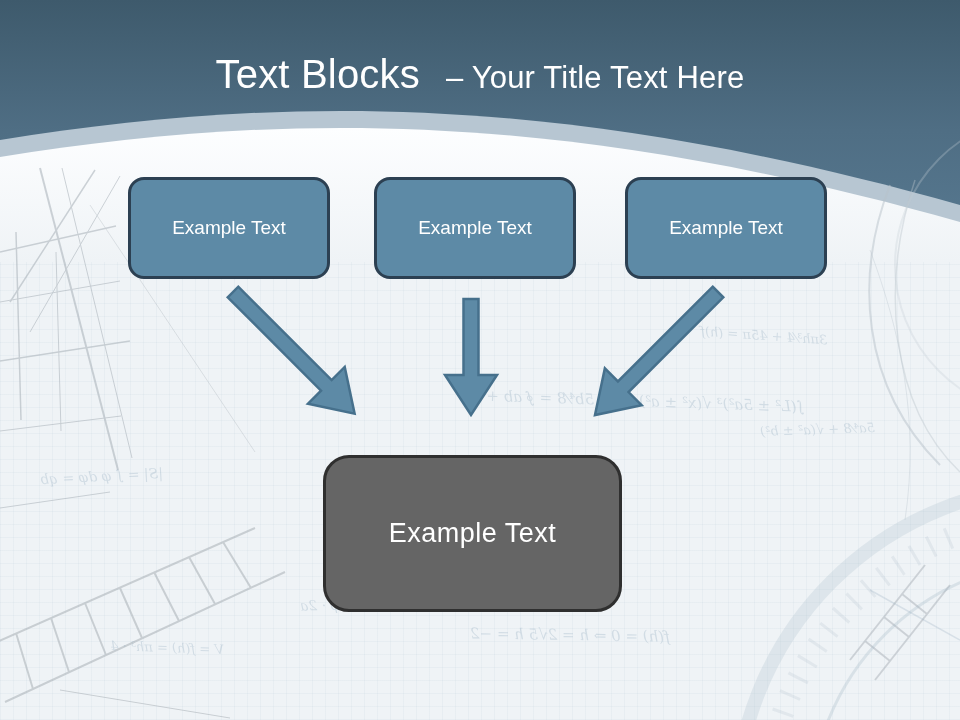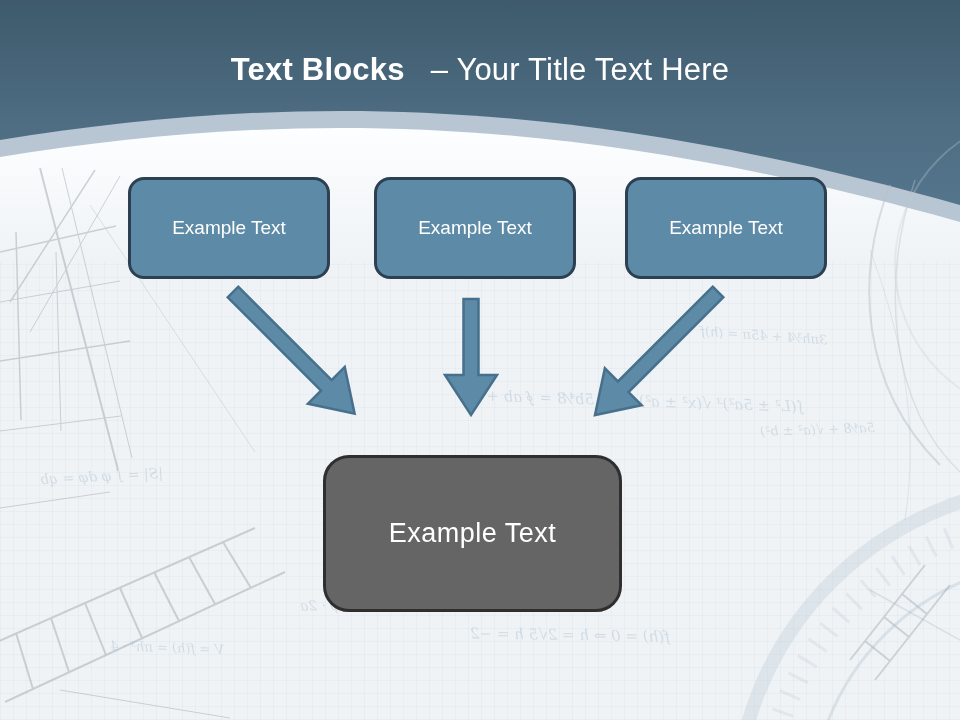--- a/index.html
+++ b/index.html
@@ -11,21 +11,21 @@
   .grid-bg{position:absolute;inset:0;
     background-image:
       repeating-linear-gradient(0deg, rgba(140,170,190,0.08) 0 1px, transparent 1px 13px),
       repeating-linear-gradient(90deg, rgba(140,170,190,0.08) 0 1px, transparent 1px 13px);}
 
   .layer{position:absolute;left:0;top:0;}
 
   
   .header-svg{z-index:2;}
   .title-bar{position:absolute;left:0;top:52px;width:960px;text-align:center;z-index:5;color:#ffffff;}
-  .title-bar .t-bold{font-weight:700;font-size:31px;letter-spacing:0.2px;}
+  .title-bar .t-bold{font-weight:400;font-size:40px;letter-spacing:0.2px;}
   .title-bar .t-reg{font-weight:400;font-size:31px;margin-left:26px;letter-spacing:0.2px;}
 
   
   .deco-svg{z-index:3;}
 
   
   .scribble{position:absolute;z-index:3;color:#8fa9bd;opacity:0.30;
     font-family:"DejaVu Serif", serif;font-style:italic;white-space:nowrap;}
 
   

